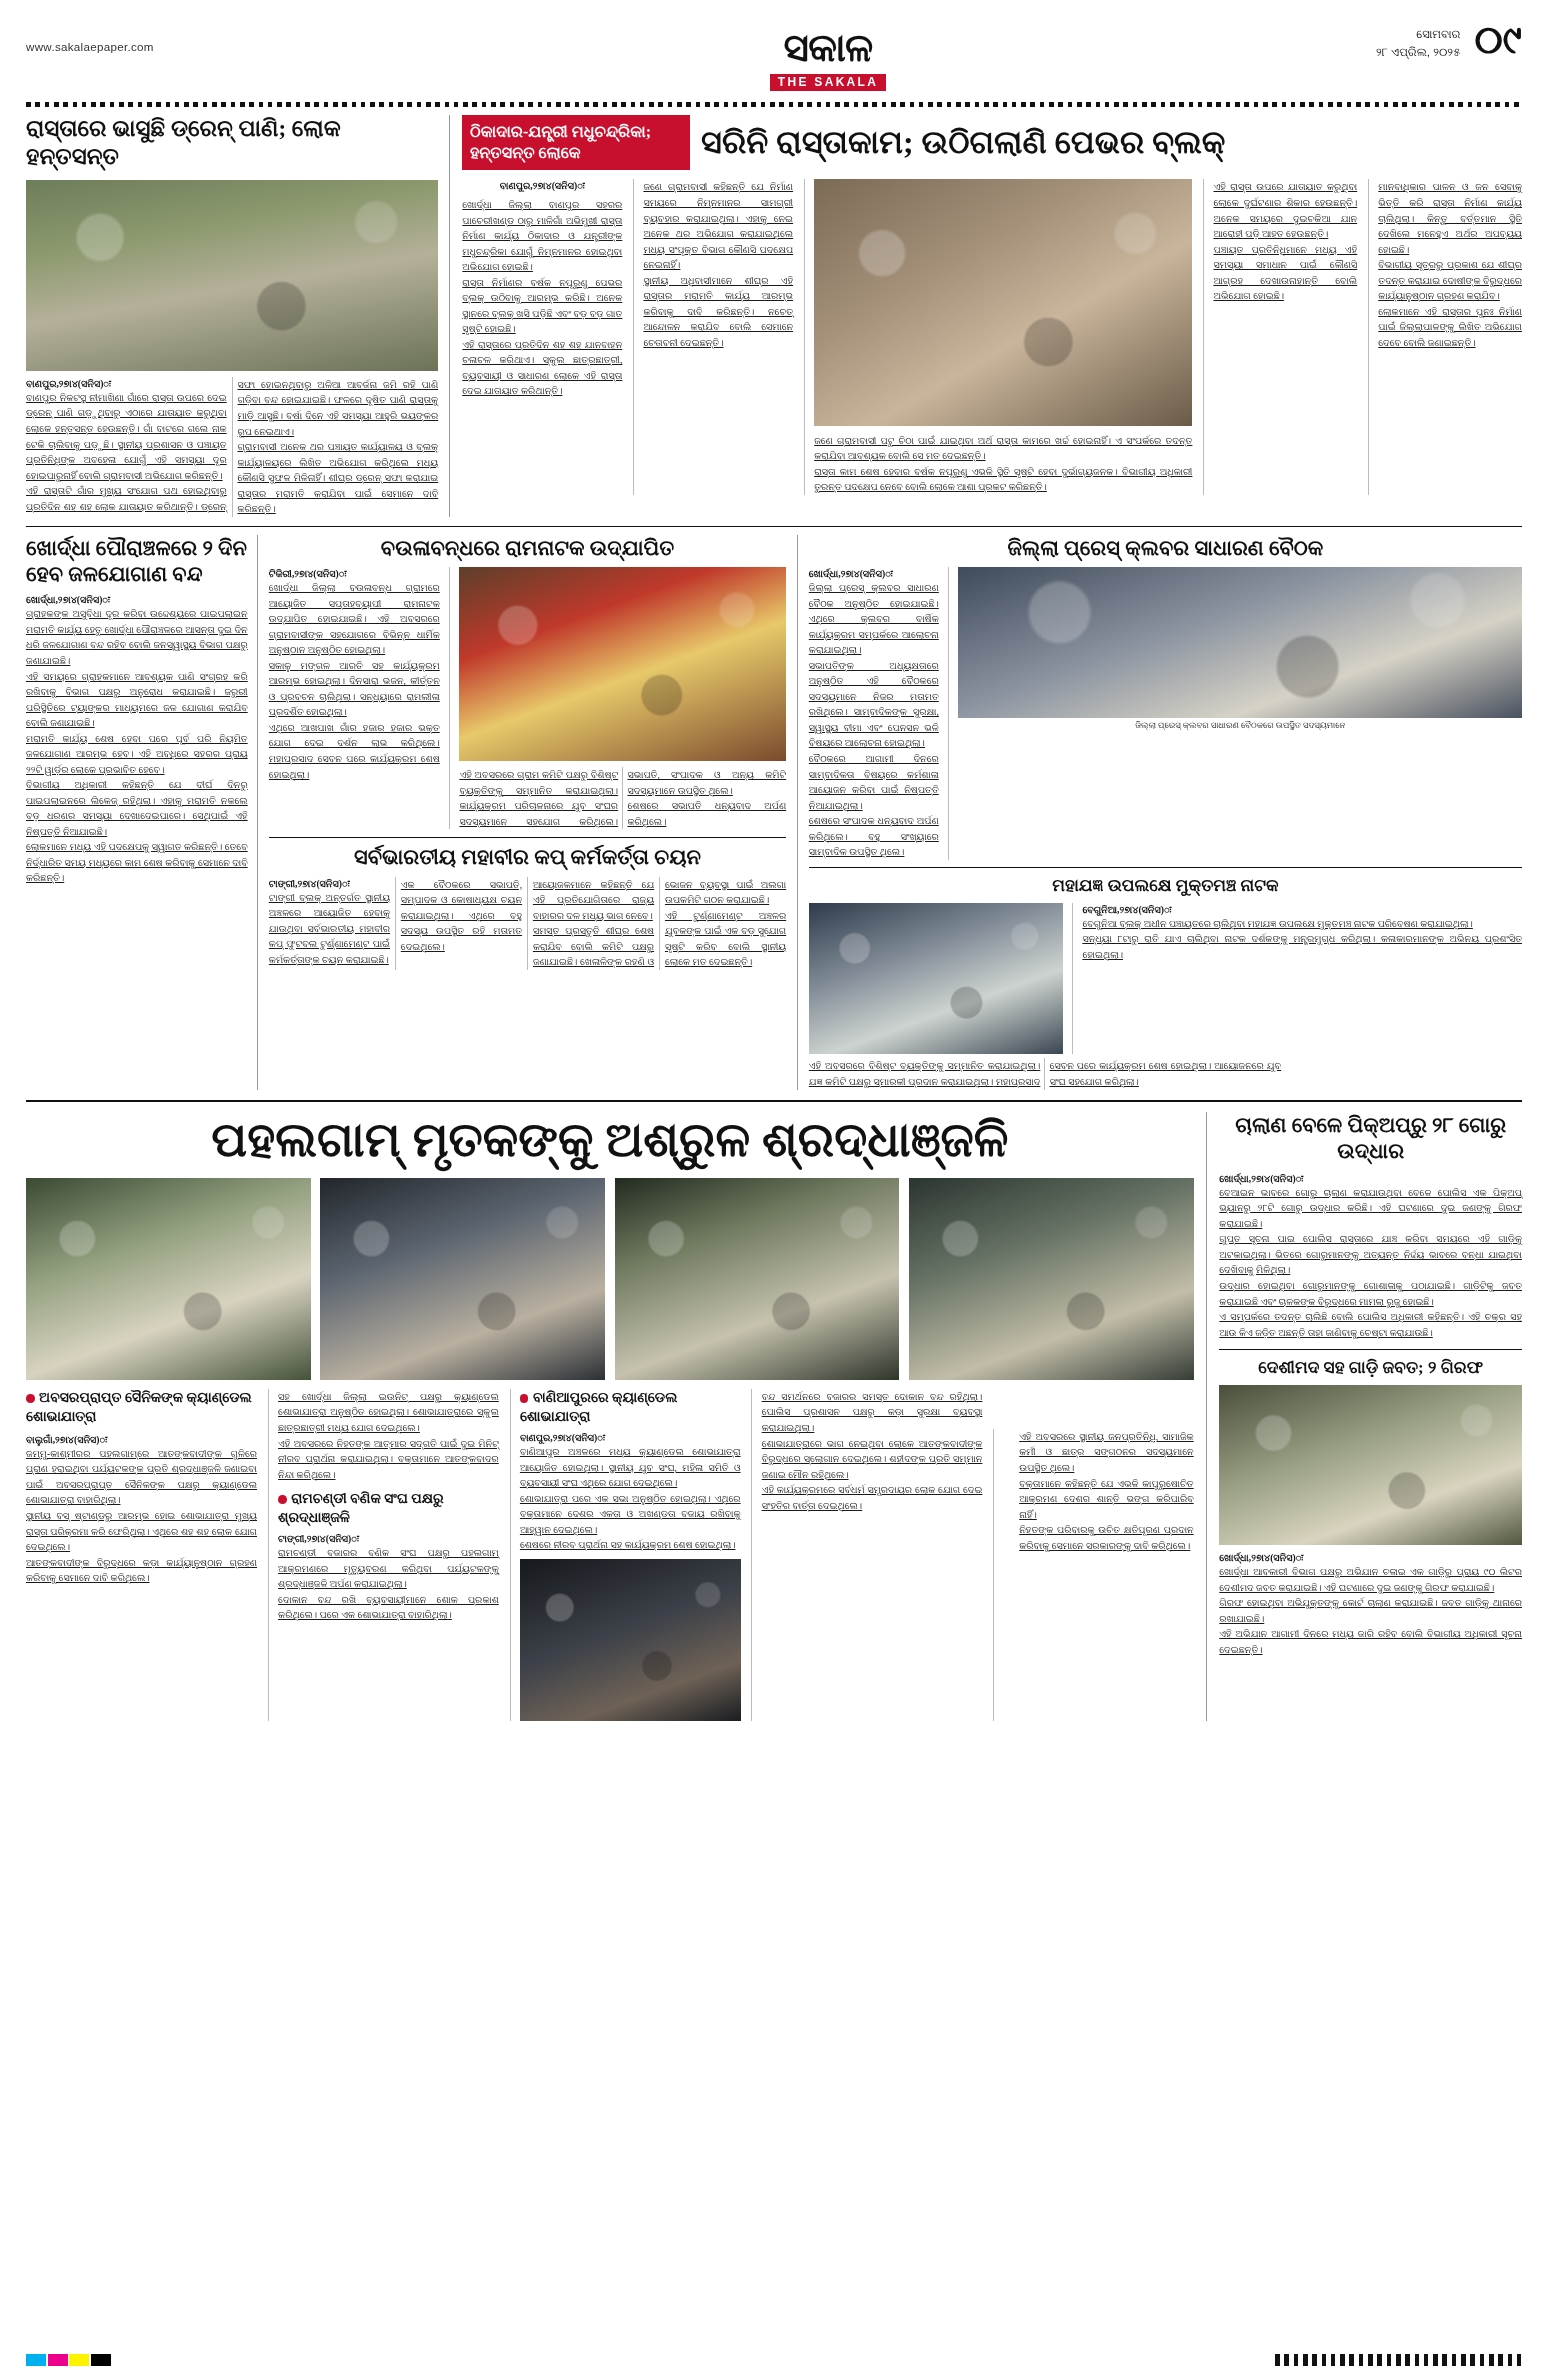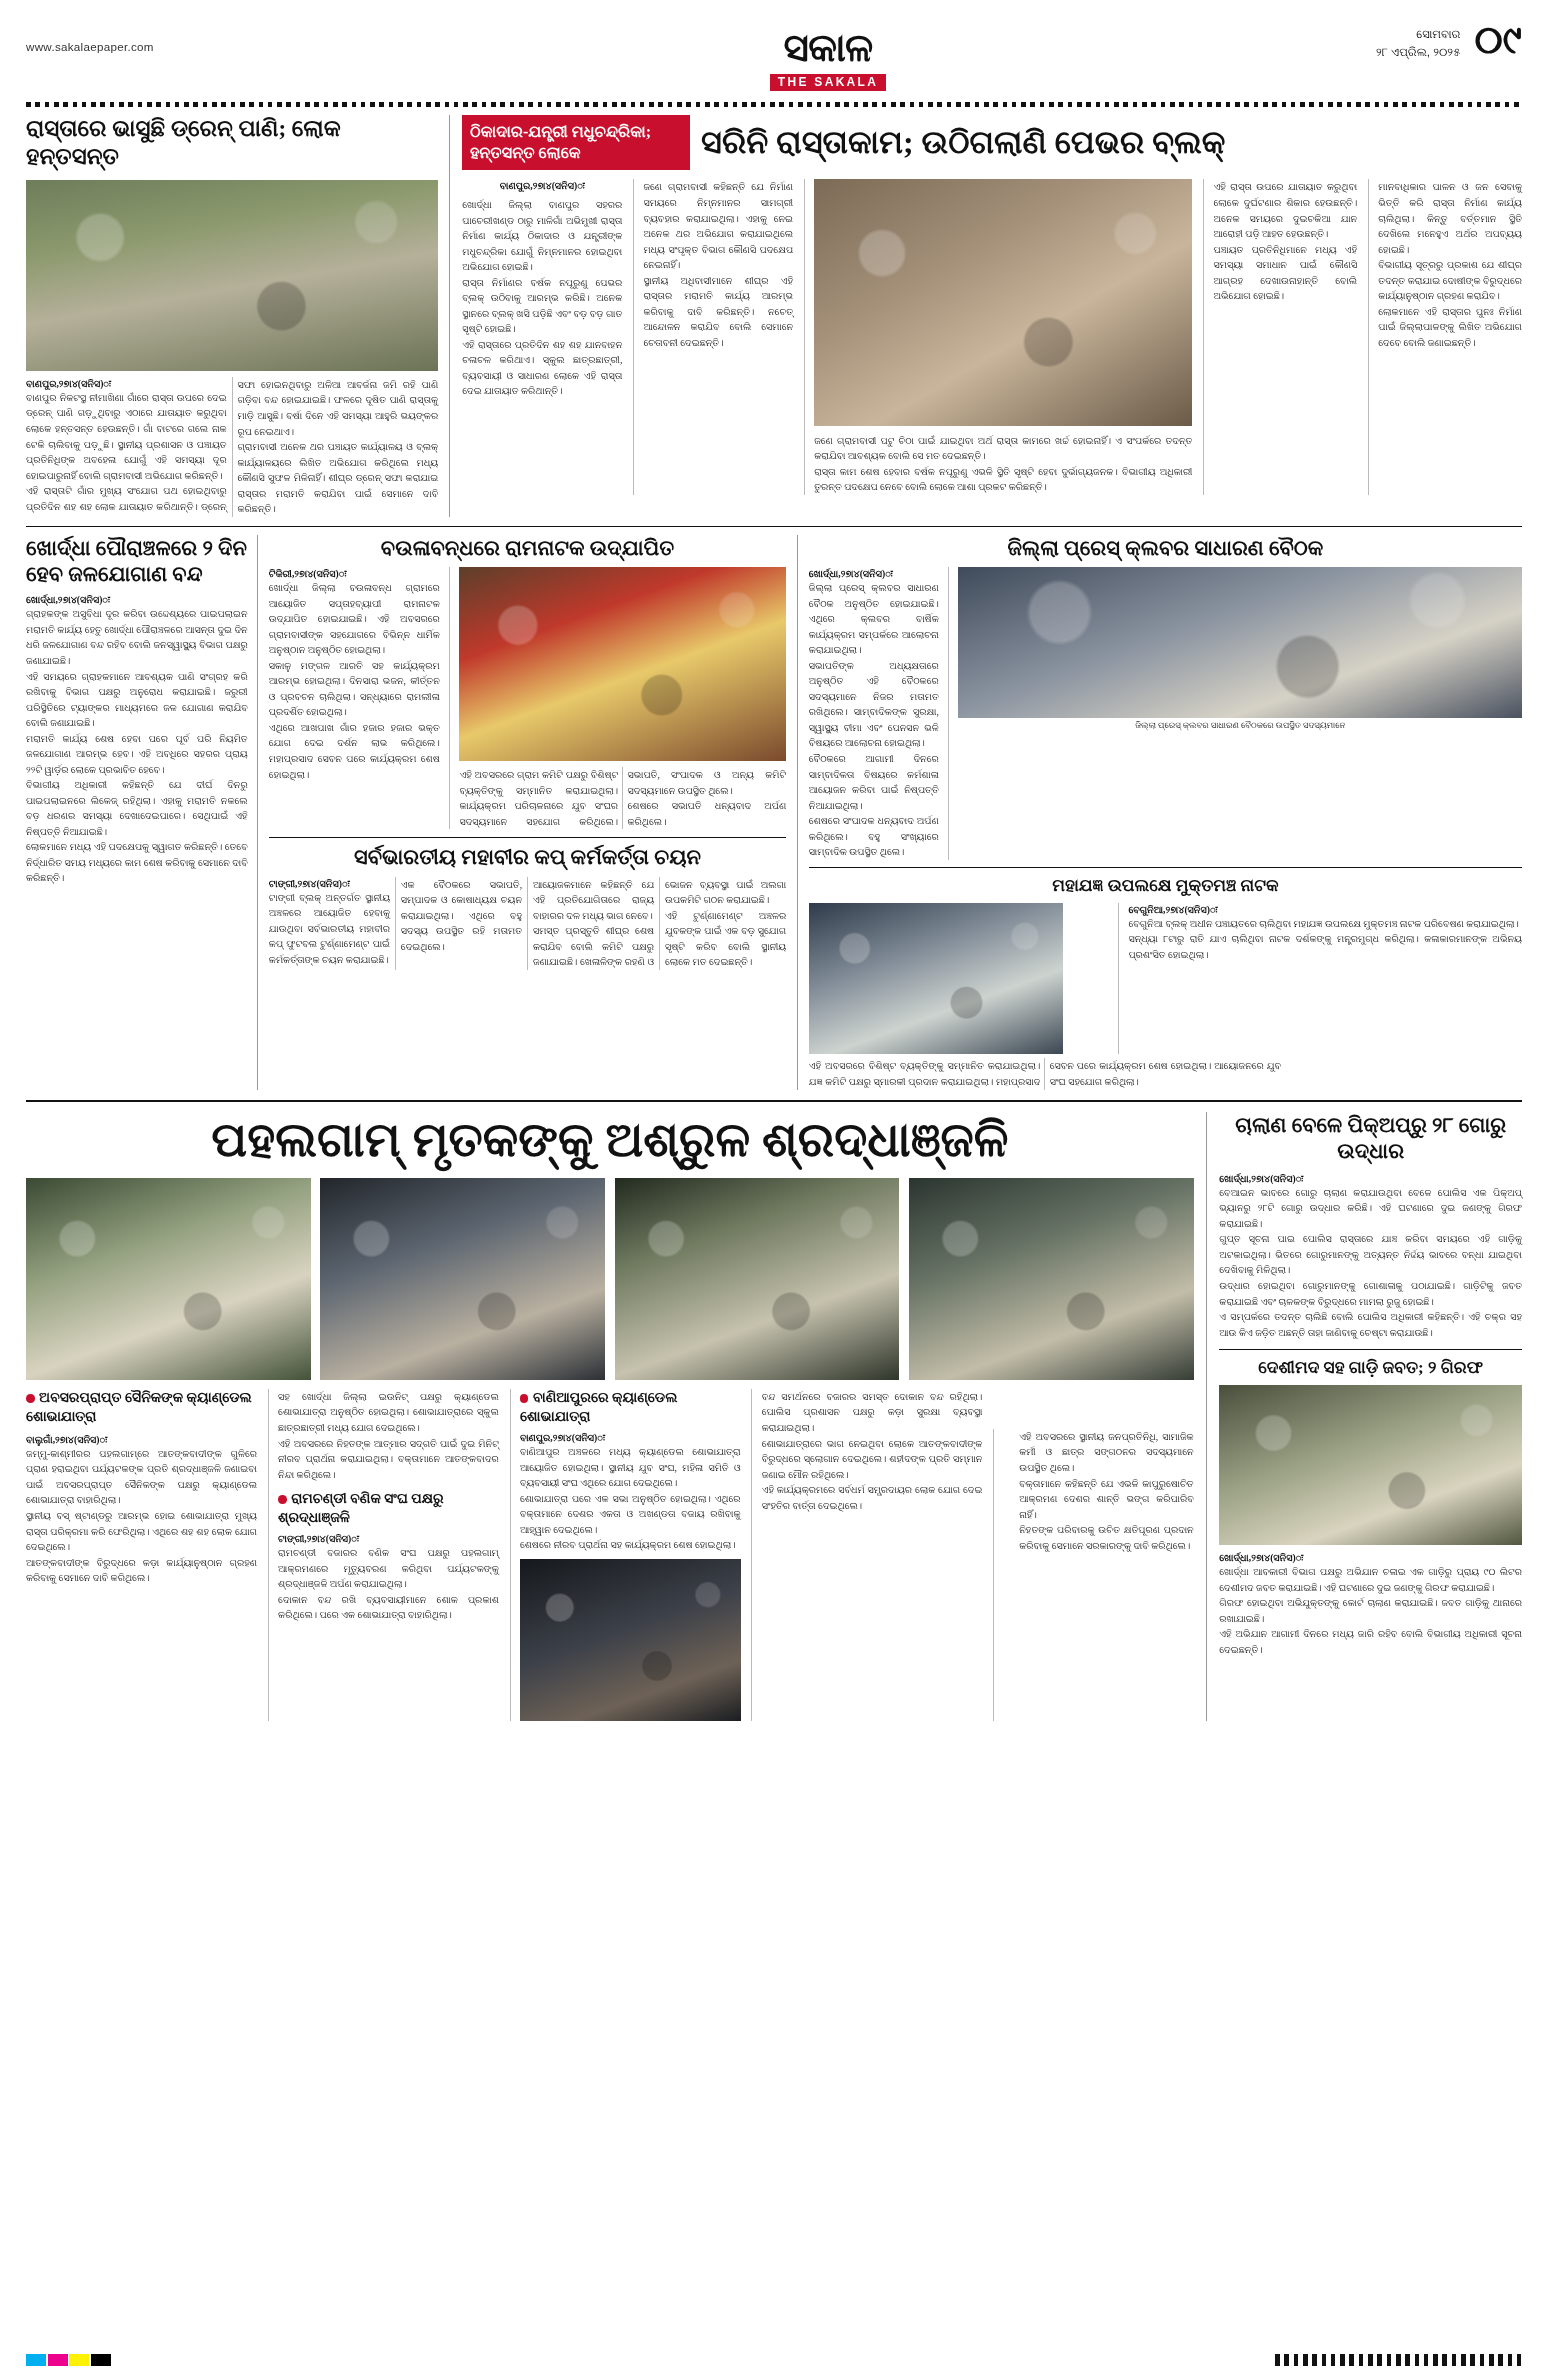--- a/index.html
+++ b/index.html
@@ -30,21 +30,21 @@
     display:inline-block; margin-top: 3.1px; background:#c8102e; color:#fff;
     font-size: 12px; letter-spacing: 2.3px; padding: 1.5px 7.7px; font-weight: bold;
   }
   .mh-right { width: 254px; text-align: right; display:flex; justify-content:flex-end; align-items:flex-start; gap: 14px;}
   .mh-date { font-size: 11.6px; line-height: 1.55; color:#111; text-align:right; padding-top: 4.6px;}
   .mh-pageno { font-family:"Liberation Serif",serif; font-size: 39px; font-weight: bold; color:#111; line-height:1; }
   .dotrule { height:4.6px; background: repeating-linear-gradient(90deg,#111 0 4.6px, #fff 4.6px 9.3px); margin-top:2.3px; }
 
   
   .hl { font-family:"Liberation Serif", serif; font-weight: bold; color:#111; }
-  .body-col { font-family:"Liberation Serif", serif; font-size: 9.6px; line-height: 1.62; text-align: justify; color:#1a1a1a; hyphens:auto; }
+  .body-col { font-family:"Liberation Serif", serif; font-size: 9.6px; line-height: 1.62; text-align: justify; color:#1a1a1a; hyphens:auto;text-decoration:underline; }
   .byline { font-family:"Liberation Serif", serif; font-size: 9.6px; font-weight:bold; }
   .photo { background:#cfd6cd; position:relative; overflow:hidden; }
   .photo.road { background: linear-gradient(170deg,#6e7d5a 0%, #8d9a6f 30%, #b5b09a 55%, #6b7356 100%); }
   .photo.wall { background: linear-gradient(150deg,#7b6a55 0%, #a5917a 35%, #c9b59b 60%, #6a5b48 100%); }
   .photo.idol { background: linear-gradient(160deg,#5d3f2a 0%, #c0392b 30%, #e8c96a 55%, #7b4a2d 100%); }
   .photo.group { background: linear-gradient(160deg,#3f4a5a 0%, #8a93a0 40%, #d6d2c6 70%, #4a5260 100%); }
   .photo.stage { background: linear-gradient(160deg,#2f3b4a 0%, #7f8a96 35%, #cdd3cf 65%, #3a4652 100%); }
   .photo.rally1 { background: linear-gradient(160deg,#3a4a33 0%, #93a07f 35%, #d8d3c0 65%, #445239 100%); }
   .photo.rally2 { background: linear-gradient(160deg,#22262b 0%, #5c6570 35%, #b9b0a0 70%, #2b3036 100%); }
   .photo.rally3 { background: linear-gradient(160deg,#232a20 0%, #6f7a5f 30%, #c6c2ae 65%, #2e352a 100%); }
@@ -229,21 +229,21 @@
           <div class="caption">ଜିଲ୍ଲା ପ୍ରେସ୍ କ୍ଲବର ସାଧାରଣ ବୈଠକରେ ଉପସ୍ଥିତ ସଦସ୍ୟମାନେ</div>
         </div>
       </div>
 
       <div class="sec-rule" style="margin-top:7.7px;"></div>
       <div class="hl h-sm" style="text-align:center;margin-top:6.2px;">ମହାଯଜ୍ଞ ଉପଲକ୍ଷେ ମୁକ୍ତମଞ୍ଚ ନାଟକ</div>
       <div style="display:flex;gap:9.3px;margin-top:6.2px;">
         <div style="width:254px;">
           <div class="photo stage" style="height:151px;"></div>
         </div>
-        <div style="flex:1;border-left:0.8px solid #bbb;padding-left:9.3px;margin-left:46px;">
+        <div style="flex:1;border-left:0.8px solid #bbb;padding-left:9.3px;">
           <div class="byline">ବେଗୁନିଆ,୨୭ା୪(ସନିସ)ः</div>
           <div class="body-col">ବେଗୁନିଆ ବ୍ଲକ୍ ଅଧୀନ ପଞ୍ଚାୟତରେ ଚାଲିଥିବା ମହାଯଜ୍ଞ ଉପଲକ୍ଷେ ମୁକ୍ତମଞ୍ଚ ନାଟକ ପରିବେଷଣ କରାଯାଇଥିଲା।</div>
           <div class="body-col">ସନ୍ଧ୍ୟା ୮ଟାରୁ ରାତି ଯାଏ ଚାଲିଥିବା ନାଟକ ଦର୍ଶକଙ୍କୁ ମନ୍ତ୍ରମୁଗ୍ଧ କରିଥିଲା। କଳାକାରମାନଙ୍କ ଅଭିନୟ ପ୍ରଶଂସିତ ହୋଇଥିଲା।</div>
         </div>
       </div>
       <div class="body-col" style="margin-top:4.6px;column-count:3;column-gap:9.3px;column-rule:0.8px solid #bbb;">
         <span>ଏହି ଅବସରରେ ବିଶିଷ୍ଟ ବ୍ୟକ୍ତିଙ୍କୁ ସମ୍ମାନିତ କରାଯାଇଥିଲା। ଯଜ୍ଞ କମିଟି ପକ୍ଷରୁ ସ୍ମାରକୀ ପ୍ରଦାନ କରାଯାଇଥିଲା।</span>
         <span>ମହାପ୍ରସାଦ ସେବନ ପରେ କାର୍ଯ୍ୟକ୍ରମ ଶେଷ ହୋଇଥିଲା। ଆୟୋଜନରେ ଯୁବ ସଂଘ ସହଯୋଗ କରିଥିଲା।</span>
       </div>
     </div>

